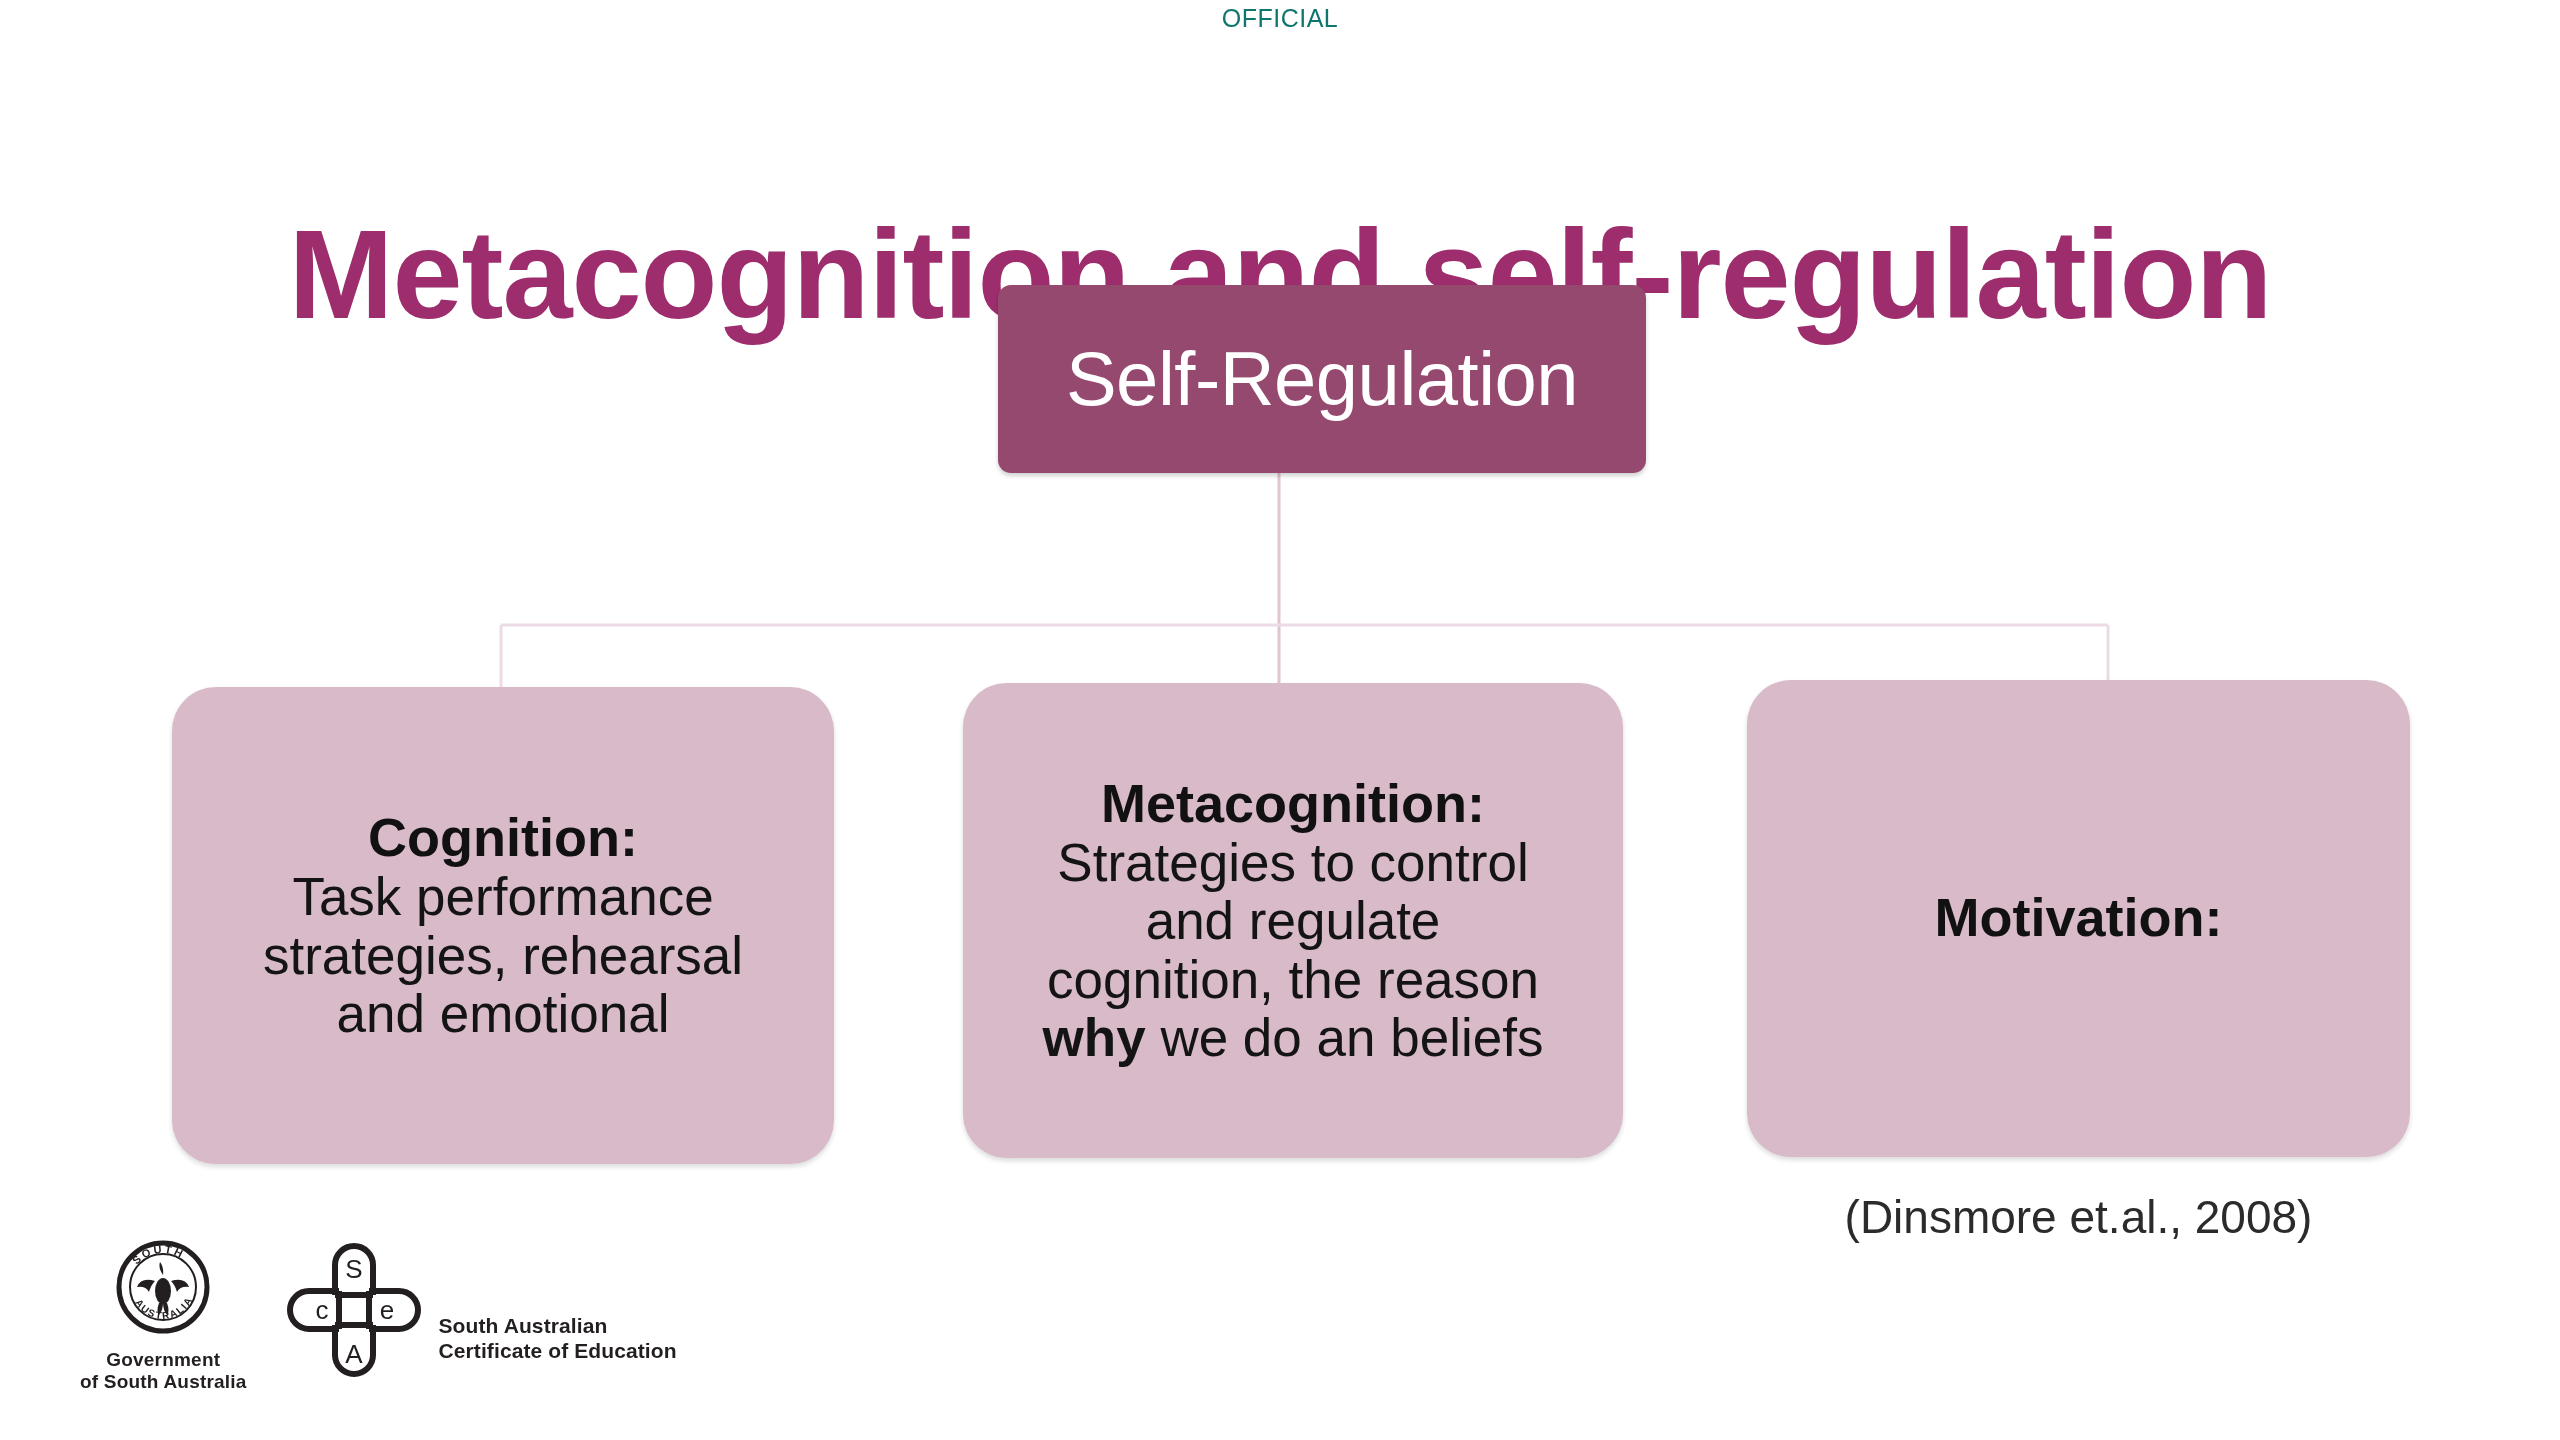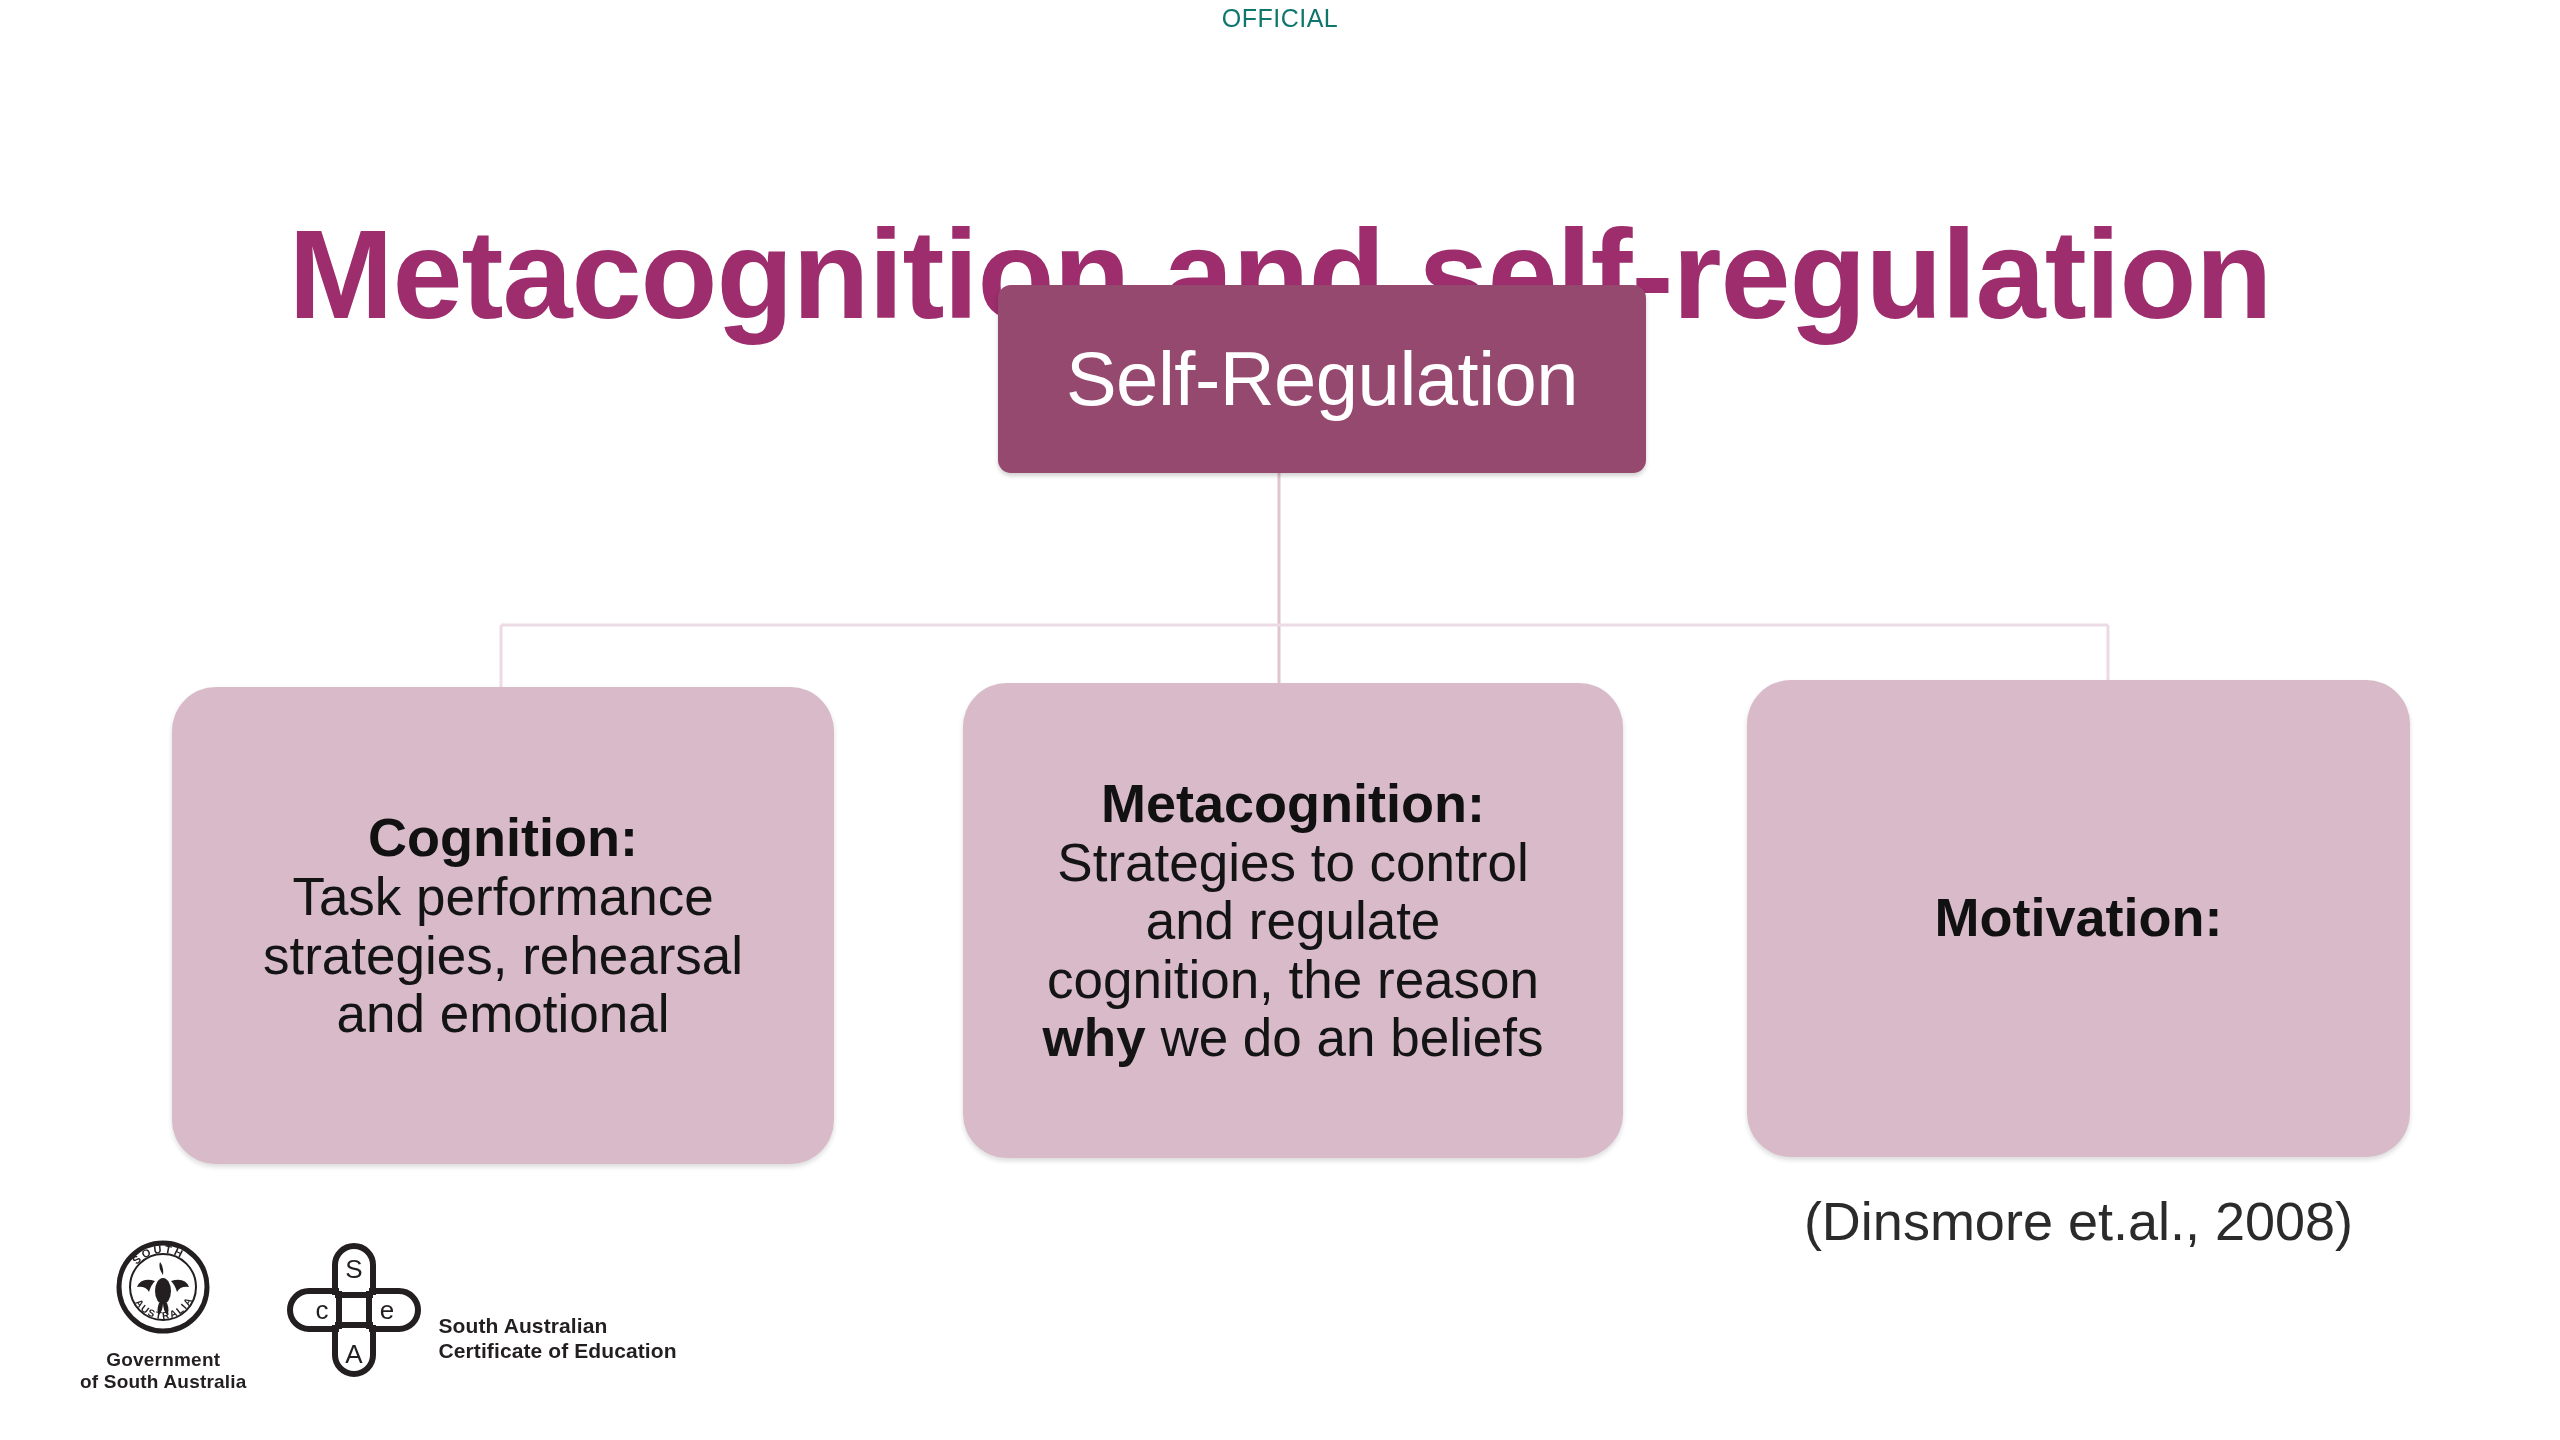--- a/index.html
+++ b/index.html
@@ -136,21 +136,21 @@
     font-weight: 700;
   }
 
   
   #citation {
     position: absolute;
     left: 1747px;
     top: 1190px;
     width: 663px;
     text-align: center;
-    font-size: 54px;
+    font-size: 46px;
     color: #2b2b2b;
     font-family: "Liberation Sans", sans-serif;
   }
 
   
   #logo-bar {
     position: absolute;
     left: 80px;
     top: 1235px;
     display: flex;

